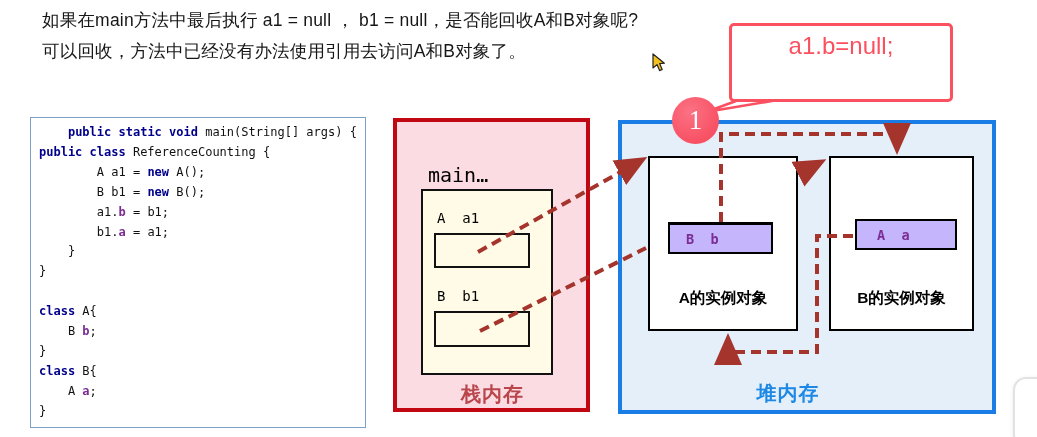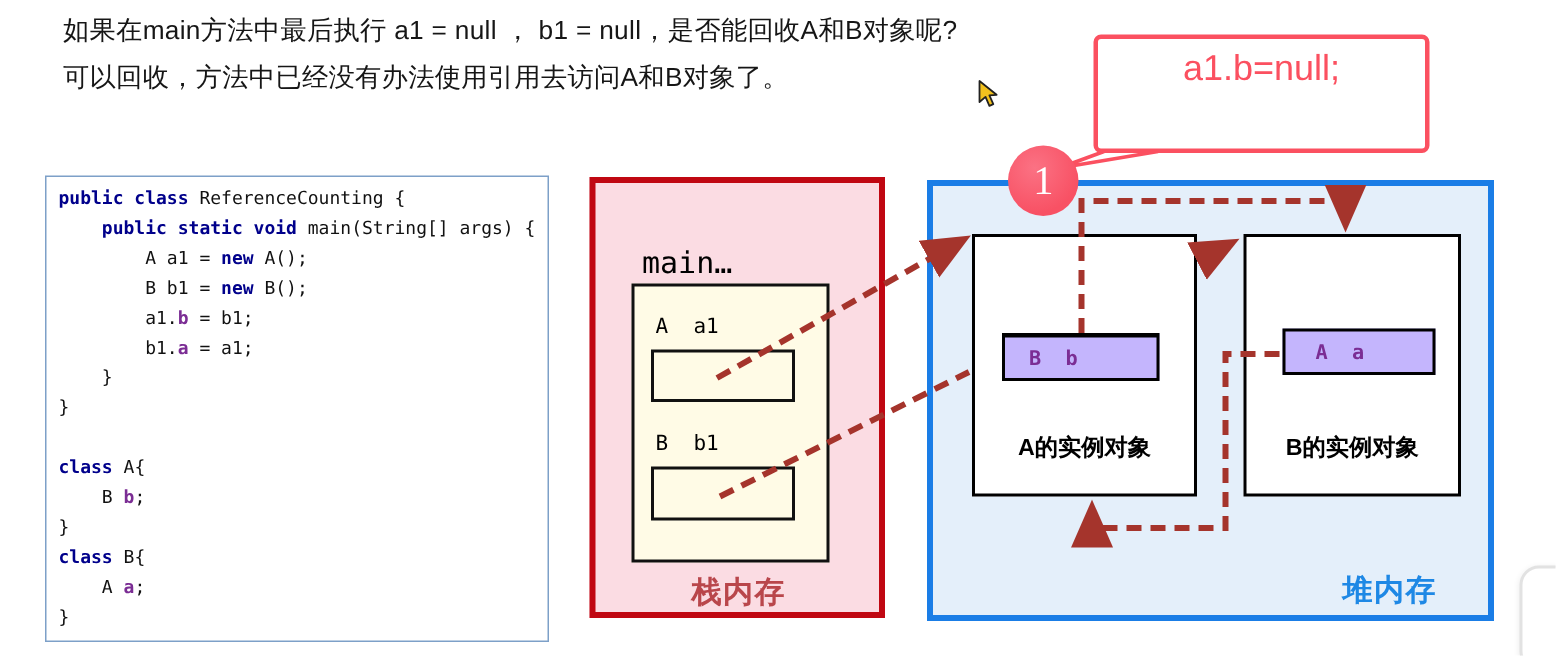--- a/index.html
+++ b/index.html
@@ -87,21 +87,21 @@
     white-space:pre;display:flex;align-items:center;
   }
   .field-a{left:668px;top:222px;width:105px;height:32px;padding-left:16px;border-top-width:3px;}
   .field-b{left:855px;top:219px;width:102px;height:31px;padding-left:20px;}
   .obj-label{
     text-align:center;font-size:15.5px;font-weight:bold;color:#000;z-index:3;
   }
   .obj-label-a{left:648px;top:288px;width:150px;}
   .obj-label-b{left:829px;top:288px;width:145px;}
   .heap-title{
-    left:618px;top:380px;width:340px;text-align:right;
+    left:618px;top:380px;width:340px;text-align:center;
     font-size:20px;font-weight:bold;color:var(--title-blue);z-index:3;letter-spacing:1px;
   }
   
   .arrows{left:0;top:0;z-index:5;pointer-events:none;}
   .arrows .dash{
     stroke:var(--arrow);stroke-width:4;fill:none;stroke-dasharray:10 6;
   }
   .arrow-head{fill:var(--arrow);}
   
   .callout{
@@ -129,22 +129,22 @@
   }
 </style>
 </head>
 <body>
 
 <div class="abs q-line q1">如果在main方法中最后执行 a1 = null ， b1 = null，是否能回收A和B对象呢?</div>
 <div class="abs q-line q2">可以回收，方法中已经没有办法使用引用去访问A和B对象了。</div>
 
 <div class="abs code-panel">
   <div>
+      <div class="code-line"><span class="pl">    </span><span class="kw">public static void </span><span class="pl">main(String[] args) {</span></div>
       <div class="code-line"><span class="kw">public class </span><span class="pl">ReferenceCounting {</span></div>
-      <div class="code-line"><span class="pl">    </span><span class="kw">public static void </span><span class="pl">main(String[] args) {</span></div>
       <div class="code-line"><span class="pl">        A a1 = </span><span class="kw">new </span><span class="pl">A();</span></div>
       <div class="code-line"><span class="pl">        B b1 = </span><span class="kw">new </span><span class="pl">B();</span></div>
       <div class="code-line"><span class="pl">        a1.</span><span class="fld">b</span><span class="pl"> = b1;</span></div>
       <div class="code-line"><span class="pl">        b1.</span><span class="fld">a</span><span class="pl"> = a1;</span></div>
       <div class="code-line"><span class="pl">    }</span></div>
       <div class="code-line"><span class="pl">}</span></div>
       <div class="code-line"><span class="pl"></span></div>
       <div class="code-line"><span class="kw">class </span><span class="pl">A{</span></div>
       <div class="code-line"><span class="pl">    B </span><span class="fld">b</span><span class="pl">;</span></div>
       <div class="code-line"><span class="pl">}</span></div>

